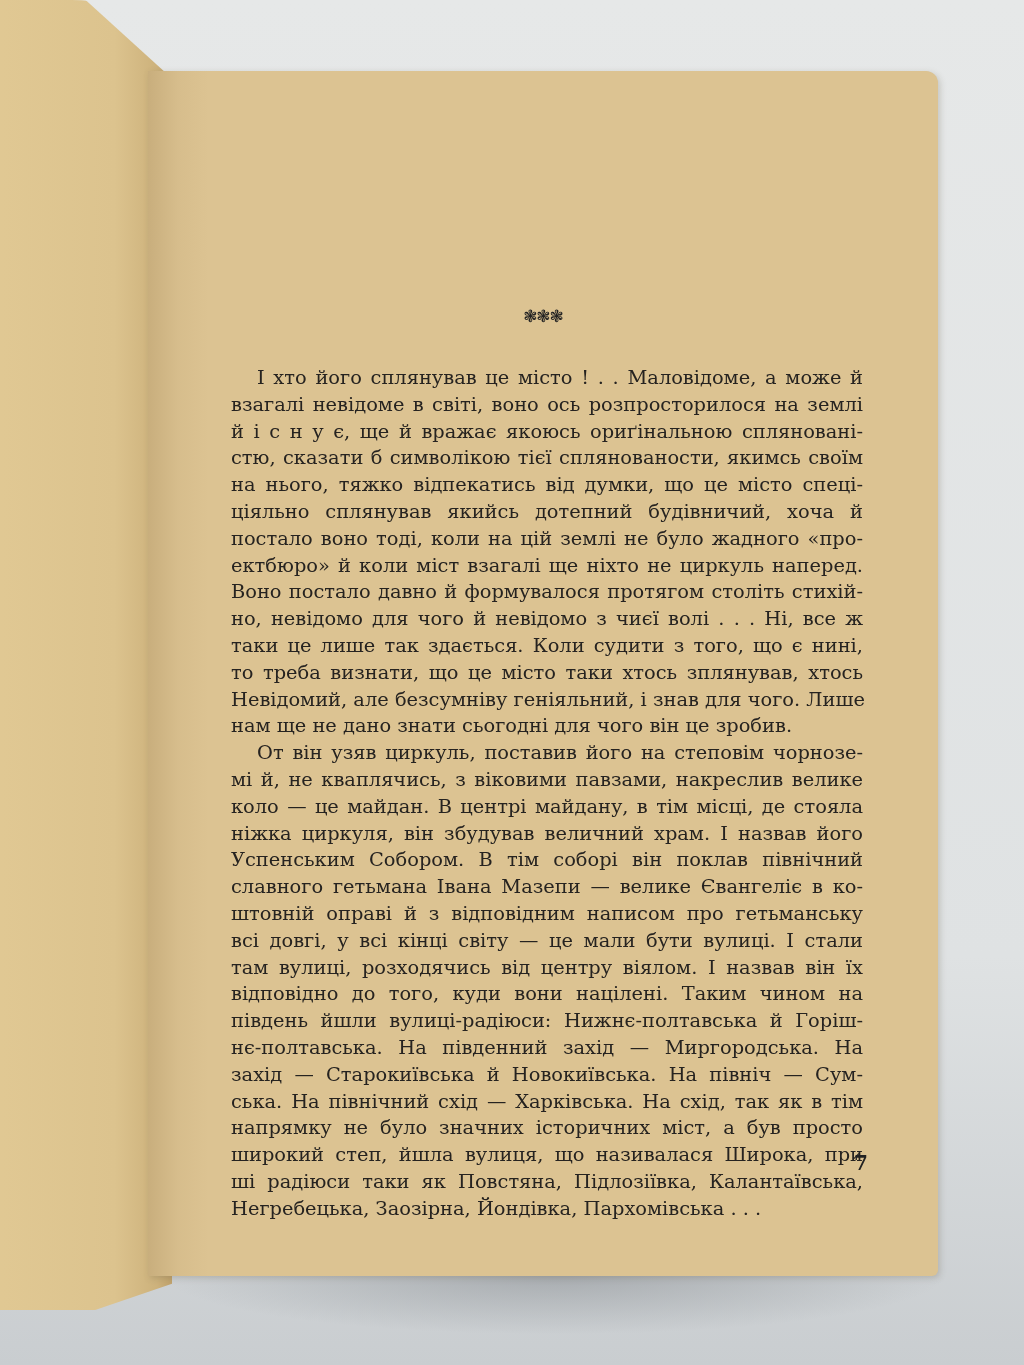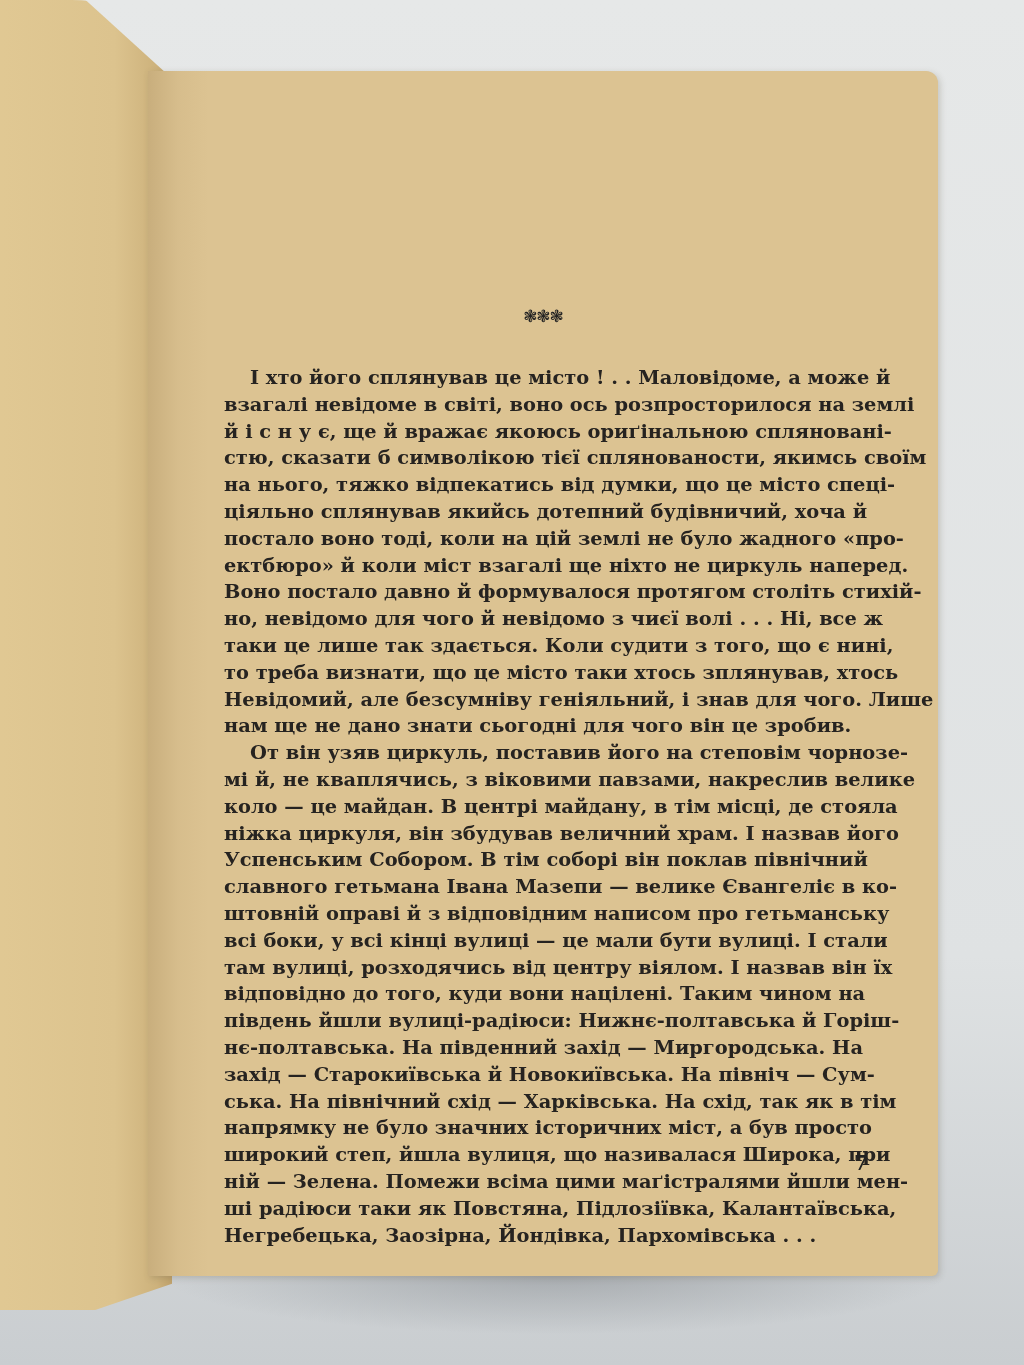--- a/index.html
+++ b/index.html
@@ -27,24 +27,23 @@
         #dcc392;
       border-top-right-radius: 12px;
       border-bottom-right-radius: 6px;
       box-shadow: 2px 2px 6px rgba(100,90,70,0.25);
     }
     .ornament {
       position: absolute; left: 350px; top: 235px; width: 90px; text-align: center;
       font-size: 17px; color: #222; letter-spacing: -1px;
     }
     .text-block {
-      position: absolute; left: 76px; top: 294px; width: 632px;
+      position: absolute; left: 83px; top: 294px; width: 632px;
       font-size: 19.4px; line-height: 26.8px; color: #262320;
       font-family: "DejaVu Serif", serif;
-      font-weight: bold;
     }
     .para { margin: 0; text-align: justify; text-align-last: justify; }
     .para .line { display: block; text-align: justify; text-align-last: justify; white-space: nowrap; }
     .para .line.last { text-align-last: left; }
     .para .line.indent { padding-left: 26px; }
     .page-number {
       position: absolute; left: 690px; top: 1080px; width: 30px; text-align: right;
       font-size: 20px; font-weight: bold; color: #222;
     }
   </style>
@@ -75,29 +74,28 @@
       <span class="line last">нам ще не дано знати сьогодні для чого він це зробив.</span>
     </p>
     <p class="para">
       <span class="line indent">От він узяв циркуль, поставив його на степовім чорнозе-</span>
       <span class="line">мі й, не кваплячись, з віковими павзами, накреслив велике</span>
       <span class="line">коло — це майдан. В центрі майдану, в тім місці, де стояла</span>
       <span class="line">ніжка циркуля, він збудував величний храм. І назвав його</span>
       <span class="line">Успенським Собором. В тім соборі він поклав північний</span>
       <span class="line">славного гетьмана Івана Мазепи — велике Євангеліє в ко-</span>
       <span class="line">штовній  оправі й з відповідним написом про гетьманську</span>
-      <span class="line">всі боки, у всі кінці вулиці — це мали бути вулиці. І стали</span>
+      <span class="line">всі довгі, у всі кінці світу — це мали бути вулиці. І стали</span>
       <span class="line">там вулиці, розходячись від центру віялом. І назвав він їх</span>
       <span class="line">відповідно до того, куди вони націлені. Таким чином на</span>
       <span class="line">південь йшли вулиці-радіюси: Нижнє-полтавська й Горіш-</span>
       <span class="line">нє-полтавська. На південний захід — Миргородська. На</span>
       <span class="line">захід — Старокиївська й Новокиївська. На північ — Сум-</span>
       <span class="line">ська. На північний схід — Харківська. На схід, так як в тім</span>
       <span class="line">напрямку не було значних історичних міст, а був просто</span>
       <span class="line">широкий степ, йшла вулиця, що називалася Широка, при</span>
-      <span class="line">ній — Зелена. Помежи всіма цими маґістралями йшли мен-</span>
       <span class="line">ші радіюси таки як Повстяна, Підлозіївка, Калантаївська,</span>
       <span class="line last">Негребецька, Заозірна, Йондівка, Пархомівська . . .</span>
     </p>
   </div>
 
   <div class="page-number">7</div>
 </div>
 
 </body></html>

